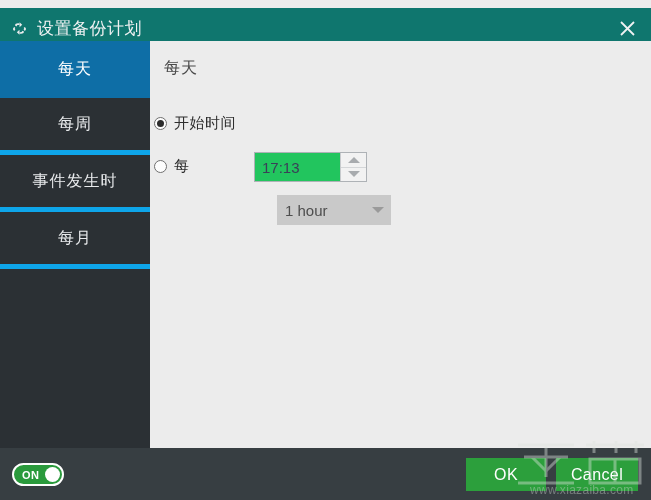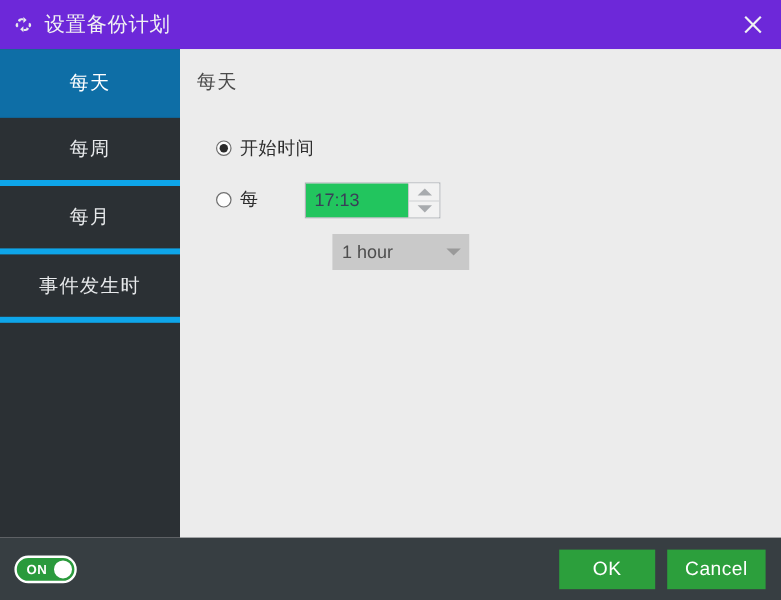--- a/index.html
+++ b/index.html
@@ -19,24 +19,24 @@
     inset: 0;
     width: 651px;
     height: 500px;
     background: #ececec;
     overflow: hidden;
   }
 
   
   .titlebar {
     position: absolute;
-    left: 0; top: 0;
+    left: 0; top: 8px;
     width: 651px;
     height: 41px;
-    background: #6d28d9;
+    background: #0f766e;
   }
   .title-icon {
     position: absolute;
     left: 9px; top: 10px;
     width: 21px; height: 21px;
   }
   .title-text {
     position: absolute;
     left: 37px; top: 9px;
     font-size: 17px;
@@ -96,21 +96,21 @@
     left: 14px; top: 17px;
     font-size: 16px;
     color: #4a4a4a;
     letter-spacing: 1px;
   }
 
   .row {
     position: absolute;
     display: flex;
     align-items: center;
-    left: 30px;
+    left: 4px;
     text-align: center;
   }
   .row-1 { top: 73px; }
   .row-2 { top: 116px; }
 
   .radio {
     width: 13px; height: 13px;
     border-radius: 50%;
     border: 1px solid #6f6f6f;
     background: #fdfdfd;
@@ -315,24 +315,24 @@
   </div>
 
   <div class="sidebar">
     <div class="side-item active">
       <span>每天</span>
     </div>
     <div class="side-item">
       <span>每周</span>
     </div>
     <div class="side-item">
+      <span>事件发生时</span>
+    </div>
+    <div class="side-item">
       <span>每月</span>
-    </div>
-    <div class="side-item">
-      <span>事件发生时</span>
     </div>
   </div>
 
   <div class="content">
     <div class="content-title">每天</div>
 
     <div class="row row-1">
       <span class="radio checked"></span>
       <span class="radio-label">开始时间</span>
     </div>
@@ -365,14 +365,32 @@
   <div class="footer"></div>
 
   <div class="toggle">
     <span class="toggle-text">ON</span>
     <span class="toggle-knob"></span>
   </div>
 
   <div class="btn btn-cancel">Cancel</div>
   <div class="btn btn-ok">OK</div>
 
+  <div class="watermark">
+    <svg width="139" height="63" viewBox="0 0 139 63">
+      <g fill="none" stroke="#dfe4df" stroke-width="3">
+        <path d="M6 8 H62"></path>
+        <path d="M34 8 V40"></path>
+        <path d="M12 20 H56"></path>
+        <path d="M20 20 L34 34 L48 20"></path>
+        <path d="M6 46 H62"></path>
+        <path d="M74 8 H132"></path>
+        <path d="M82 4 V16"></path>
+        <path d="M104 4 V16"></path>
+        <path d="M124 4 V16"></path>
+        <path d="M78 22 H128 V46 H78 Z"></path>
+        <path d="M103 22 V46"></path>
+      </g>
+    </svg>
+    <div class="wm-text">www.xiazaiba.com</div>
+  </div>
 
 </div>
 
 </body></html>

